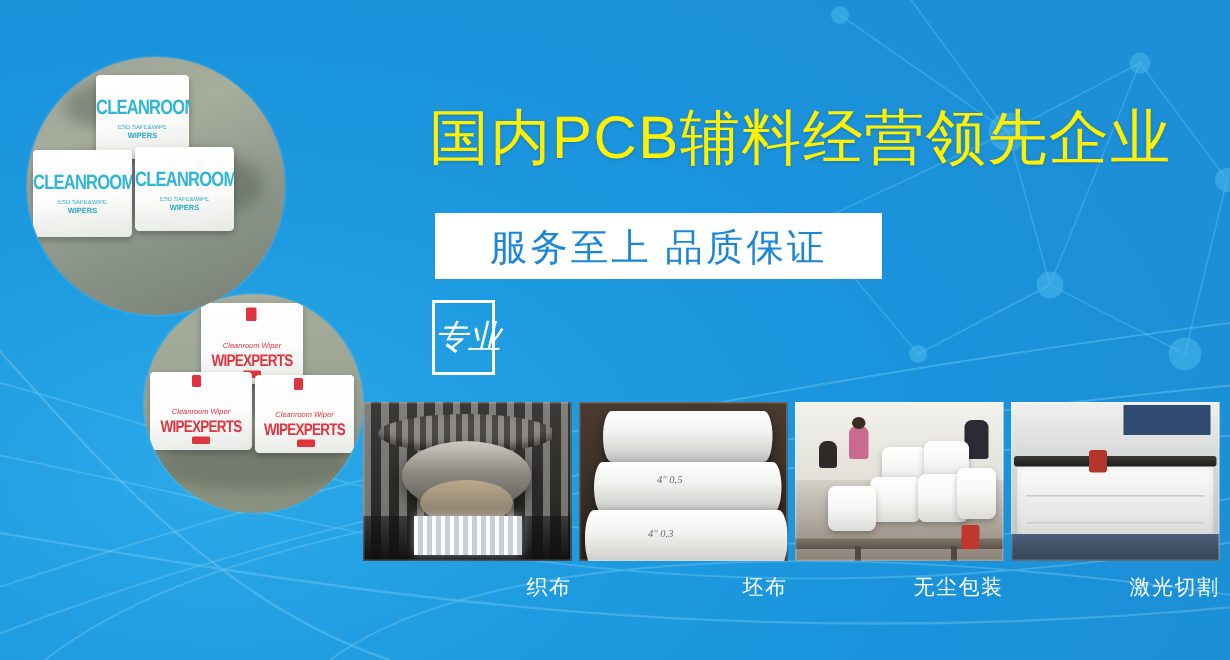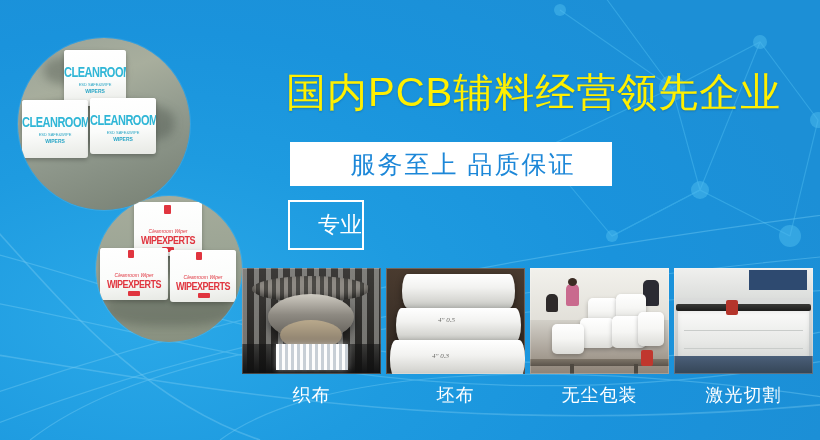--- a/index.html
+++ b/index.html
@@ -108,44 +108,44 @@
   .subbar {
     position: absolute;
     left: 290px;
     top: 142px;
     width: 298px;
     height: 44px;
     background: #ffffff;
     display: flex;
     align-items: center;
     justify-content: center;
-    padding-left: 24px;
   }
   .subbar-text {
     color: #1c87d8;
     font-size: 25px;
     letter-spacing: 2px;
     white-space: nowrap;
   }
 
   .tags {
     position: absolute;
     left: 288px;
     top: 200px;
     display: flex;
     gap: 11px;
   }
   .tag {
-    width: 76px;
+    width: 42px;
     height: 50px;
     border: 2px solid #ffffff;
     display: flex;
     align-items: center;
-    justify-content: flex-end;
+    justify-content: flex-start;
     box-sizing: border-box;
+    font-style: italic;
   }
   .tag span {
     color: #ffffff;
     font-size: 22px;
     letter-spacing: 0px;
     white-space: nowrap;
   }
 
   
   .thumbs {
@@ -162,23 +162,23 @@
   }
   .thumb-img {
     width: 139px;
     height: 106px;
     position: relative;
     overflow: hidden;
     background: #2b2b2b;
   }
   .thumb-cap {
     margin-top: 9px;
-    text-align: center;
+    text-align: right;
     color: #ffffff;
-    font-size: 18px;
+    font-size: 14px;
     letter-spacing: 1px;
     white-space: nowrap;
   }
 
   
   .t1 { background: linear-gradient(180deg, #3c3a38 0%, #22211f 100%); }
   .t1 .spools {
     position: absolute; inset: 0;
     background:
       repeating-linear-gradient(90deg, rgba(225,225,220,.55) 0 5px, rgba(60,58,55,0) 5px 12px);

